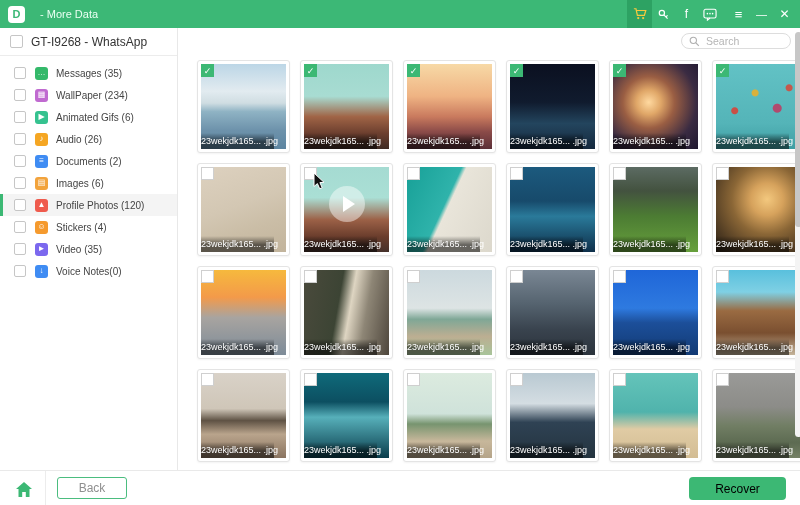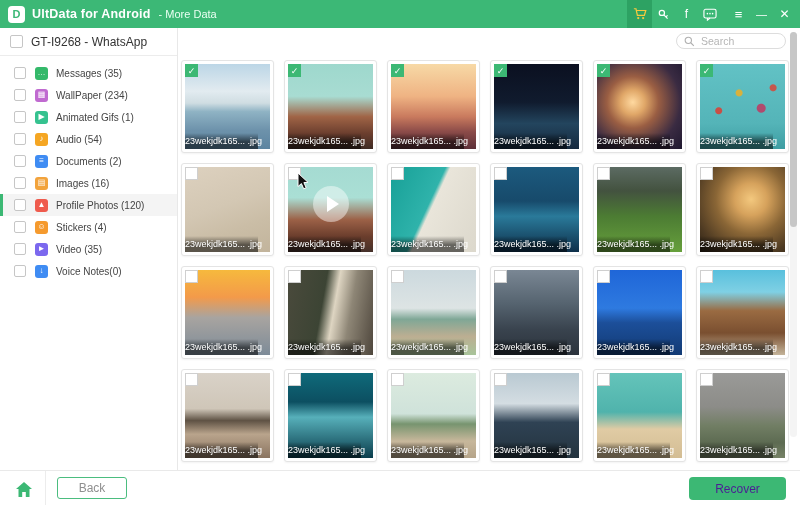--- a/index.html
+++ b/index.html
@@ -13,21 +13,21 @@
   .tb-title{color:#fff;font-size:12.5px;font-weight:bold;letter-spacing:.2px;}
   .tb-sub{color:#eafff3;font-size:11px;margin-left:8px;}
   .tb-icons{margin-left:auto;display:flex;align-items:center;height:28px;}
   .tb-btn{width:23px;height:28px;display:flex;align-items:center;justify-content:center;color:#fff;font-size:12px;cursor:default;}
   .tb-btn.cart{width:25px;}
   .tb-btn.menu{margin-left:6px;font-size:13px;}
   .tb-btn.min{font-size:11px;}
   .tb-btn.close{font-size:12px;margin-right:4px;}
 
   
-  .body{position:absolute;top:28px;left:0;right:0;bottom:35px;display:flex;}
+  .body{position:absolute;top:28px;left:0;right:0;bottom:35px;display:flex;gap:16px;}
   .sidebar{width:178px;border-right:1px solid #e8e8e8;background:#fff;flex:none;}
   .sidebar-header{height:28px;display:flex;align-items:center;padding-left:10px;border-bottom:1px solid #ececec;}
   .sidebar-header .lbl{font-size:12px;color:#333;margin-left:8px;}
   .checkbox{width:13px;height:13px;border:1px solid #c6c6c6;border-radius:2px;background:#fff;flex:none;display:inline-block;}
   .side-list{list-style:none;margin:6px 0 0 0;padding:0;}
   .side-item{height:22px;display:flex;align-items:center;padding-left:14px;position:relative;cursor:default;}
   .side-item .checkbox{width:12px;height:12px;}
   .side-icon{width:13px;height:13px;border-radius:3px;margin:0 8px 0 9px;display:flex;align-items:center;justify-content:center;
              color:#fff;font-size:8px;line-height:1;flex:none;}
   .side-label{font-size:10px;color:#444;white-space:nowrap;}
@@ -61,30 +61,29 @@
   .scrollbar{position:absolute;top:4px;right:3px;width:7px;height:405px;border-radius:4px;background:#f4f4f4;}
   .scrollbar .thumbbar{position:absolute;top:0;left:0;width:7px;height:195px;border-radius:4px;background:#c7c7c7;}
 
   
   .footer{position:absolute;left:0;right:0;bottom:0;height:35px;background:#fff;border-top:1px solid #e9e9e9;}
   .home-btn{position:absolute;left:14px;top:8px;width:20px;height:20px;display:flex;align-items:center;justify-content:center;cursor:default;}
   .footer .vdiv{position:absolute;left:45px;top:0;bottom:0;width:1px;background:#ececec;}
   .back-btn{position:absolute;left:57px;top:6px;width:70px;height:22px;background:#fff;border:1px solid #4bbd7f;border-radius:3px;
             color:#8f8f8f;font-size:12px;cursor:default;}
   .recover-btn{position:absolute;right:14px;top:6px;width:97px;height:23px;background:#3cb874;border:none;border-radius:4px;
-               color:#4c1d95;font-size:12px;cursor:default;}
+               color:#000000;font-size:12px;cursor:default;}
 </style>
 </head>
 <body>
 
 <div class="window">
 
   <header class="titlebar" id="titlebar" style="background: rgb(60, 184, 118);">
     <div class="logo" id="logo" style="color: rgb(60, 184, 118);">D</div>
-    <span class="tb-title">UltData for Android</span>
     <span class="tb-sub">- More Data</span>
     <div class="tb-icons">
       <div class="tb-btn cart" id="cartbtn" style="background: rgb(45, 162, 99); color: rgb(246, 201, 62);">
         <svg width="14" height="14" viewBox="0 0 16 16">
           <path d="M1 2 h2.4 l1.6 7.5 h8 l1.6-5.5 h-11" fill="none" stroke="currentColor" stroke-width="1.4"></path>
           <circle cx="6" cy="12.6" r="1.3" fill="currentColor"></circle>
           <circle cx="11.6" cy="12.6" r="1.3" fill="currentColor"></circle>
         </svg>
       </div>
       <div class="tb-btn">
@@ -122,36 +121,36 @@
     <span class="side-label">Messages (35)</span>
   </li>
           <li class="side-item">
     <span class="checkbox"></span>
     <span class="side-icon" style="background: rgb(192, 106, 208);">▦</span>
     <span class="side-label">WallPaper (234)</span>
   </li>
           <li class="side-item">
     <span class="checkbox"></span>
     <span class="side-icon" style="background: rgb(53, 194, 143);">▶</span>
-    <span class="side-label">Animated Gifs (1)</span>
+    <span class="side-label">Animated Gifs (6)</span>
   </li>
           <li class="side-item">
     <span class="checkbox"></span>
     <span class="side-icon" style="background: rgb(245, 166, 35);">♪</span>
-    <span class="side-label">Audio (54)</span>
+    <span class="side-label">Audio (26)</span>
   </li>
           <li class="side-item">
     <span class="checkbox"></span>
     <span class="side-icon" style="background: rgb(63, 140, 243);">≡</span>
     <span class="side-label">Documents (2)</span>
   </li>
           <li class="side-item">
     <span class="checkbox"></span>
     <span class="side-icon" style="background: rgb(242, 163, 60);">▤</span>
-    <span class="side-label">Images (16)</span>
+    <span class="side-label">Images (6)</span>
   </li>
           <li class="side-item selected">
     <span class="checkbox"></span>
     <span class="side-icon" style="background: rgb(239, 91, 77);">▲</span>
     <span class="side-label">Profile Photos (120)</span>
   </li>
           <li class="side-item">
     <span class="checkbox"></span>
     <span class="side-icon" style="background: rgb(245, 154, 46);">☺</span>
     <span class="side-label">Stickers (4)</span>

